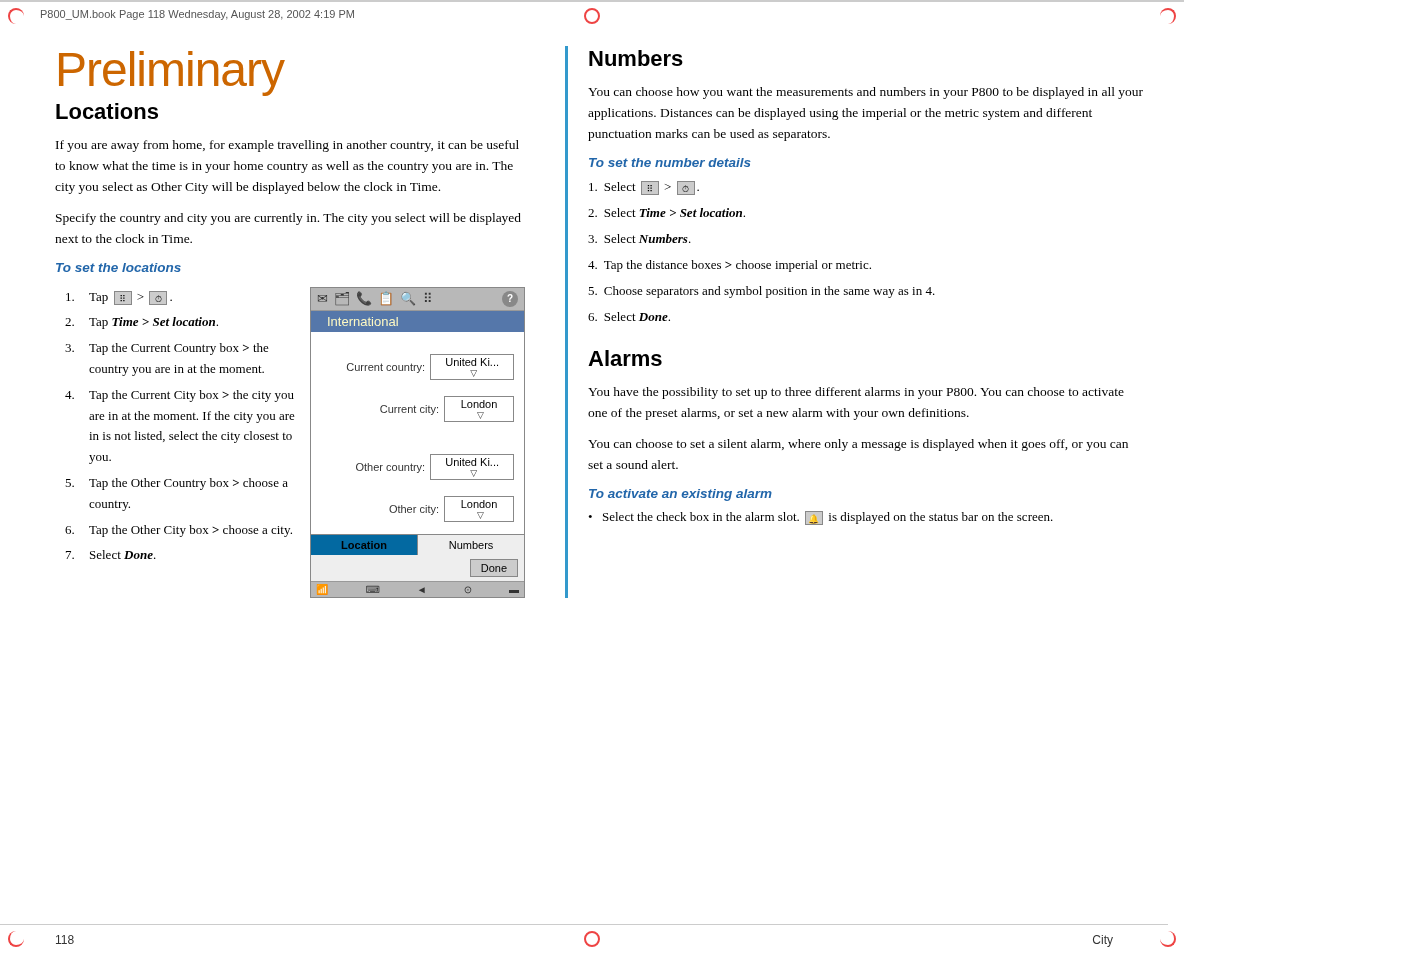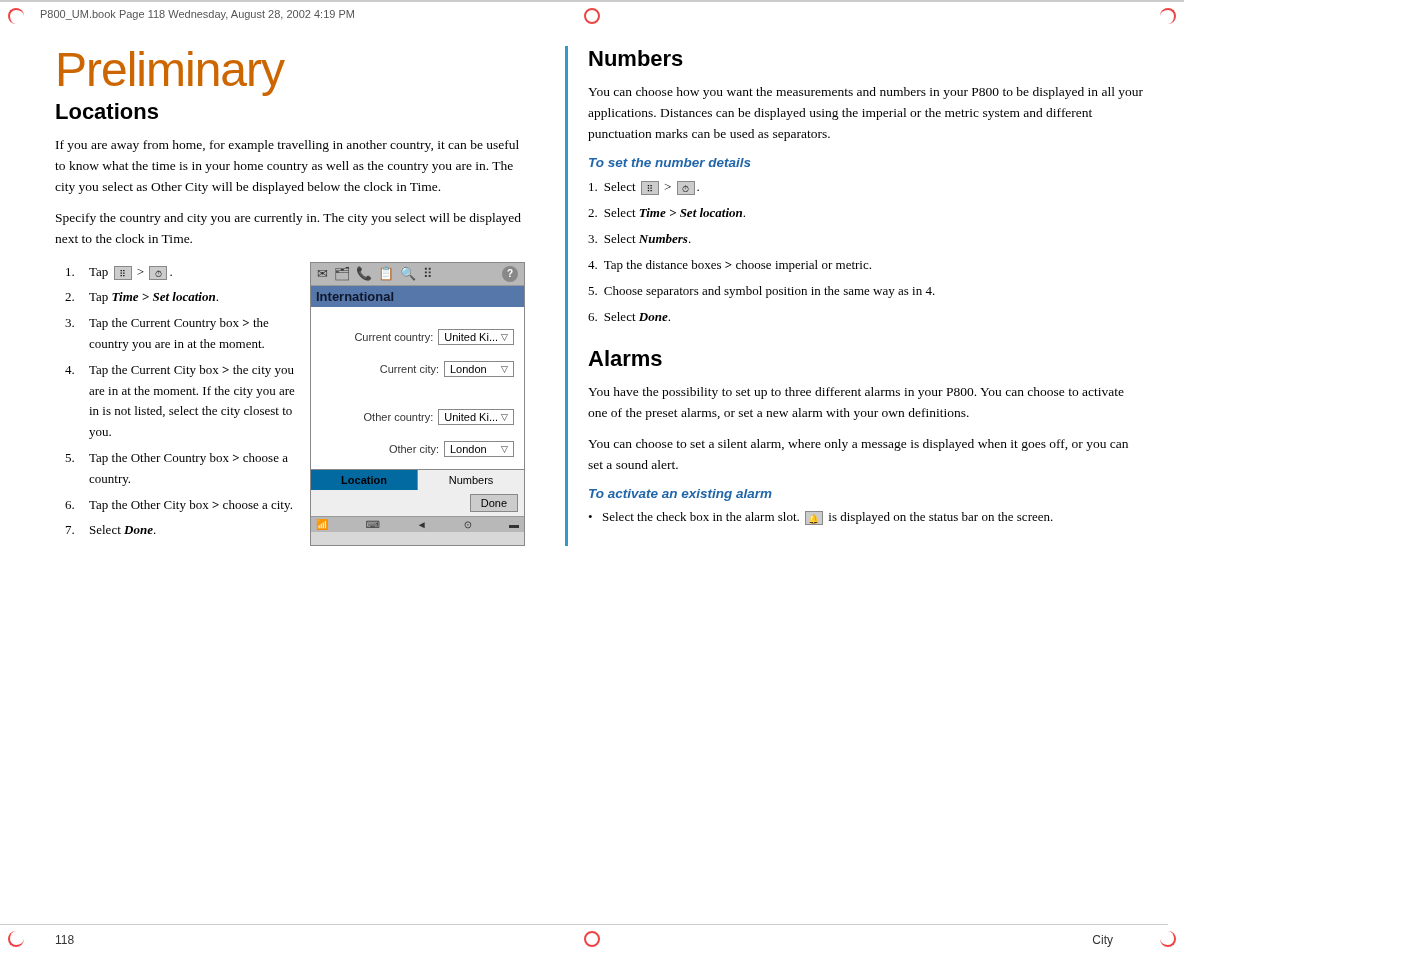--- a/index.html
+++ b/index.html
@@ -151,24 +151,24 @@
       color: #fff;
       font-size: 10px;
       display: flex;
       align-items: center;
       justify-content: center;
       font-weight: bold;
     }
 
     .phone-header {
       background: #5577aa;
-      color: #0f172a;
-      font-weight: bold;
+      color: #fef9c3;
+      font-weight: normal;
       font-size: 13px;
-      padding: 3px 5px;
+      padding: 3px 16px;
     }
 
     .phone-body {
       background: #fff;
       padding: 6px 10px;
     }
 
     .phone-row {
       display: flex;
       align-items: center;
@@ -180,25 +180,26 @@
 
     .phone-label {
       font-size: 11px;
       color: #333;
     }
 
     .phone-dropdown {
       background: #fff;
       border: 1px solid #888;
       font-size: 11px;
-      padding: 1px 5px;
+      padding: 1px 14px;
       display: flex;
       align-items: center;
       justify-content: space-between;
       min-width: 70px;
+      flex-direction: column;
     }
 
     .phone-dropdown-arrow {
       font-size: 9px;
       color: #333;
       margin-left: 3px;
     }
 
     .phone-separator {
       height: 10px;
@@ -354,20 +355,21 @@
     <div class="left-col">
 
       <div class="preliminary-title">Preliminary</div>
 
       <div class="section-heading">Locations</div>
 
       <p class="body-text">If you are away from home, for example travelling in another country, it can be useful to know what the time is in your home country as well as the country you are in. The city you select as Other City will be displayed below the clock in Time.</p>
 
       <p class="body-text">Specify the country and city you are currently in. The city you select will be displayed next to the clock in Time.</p>
 
+      <div class="italic-heading">To set the locations</div>
 
       <div class="phone-ui-wrapper">
 
         <div style="flex:1; padding-right:10px;">
           <div class="numbered-list">
 
             <div class="numbered-list" style="display:flex;gap:6px;margin-bottom:5px;font-size:13px;">
               <span class="list-num">1.</span>
               <span>Tap <span class="icon-inline">⠿</span> &gt; <span class="icon-inline">⏱</span>.</span>
             </div>

